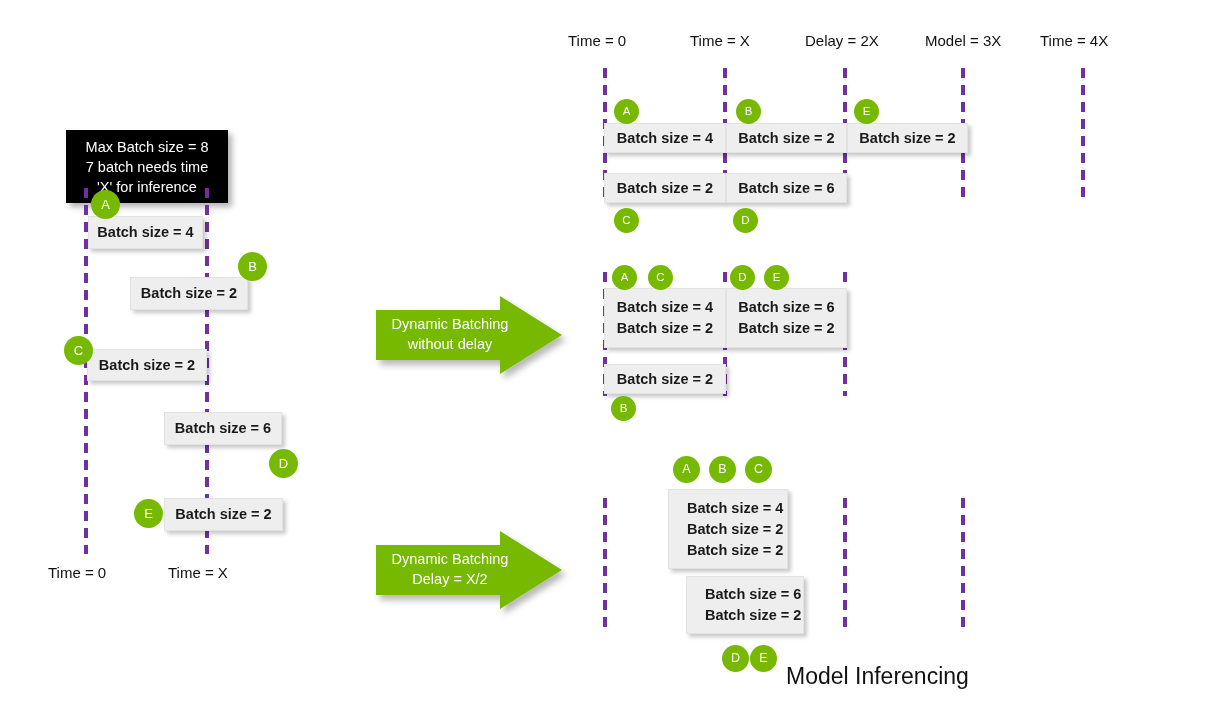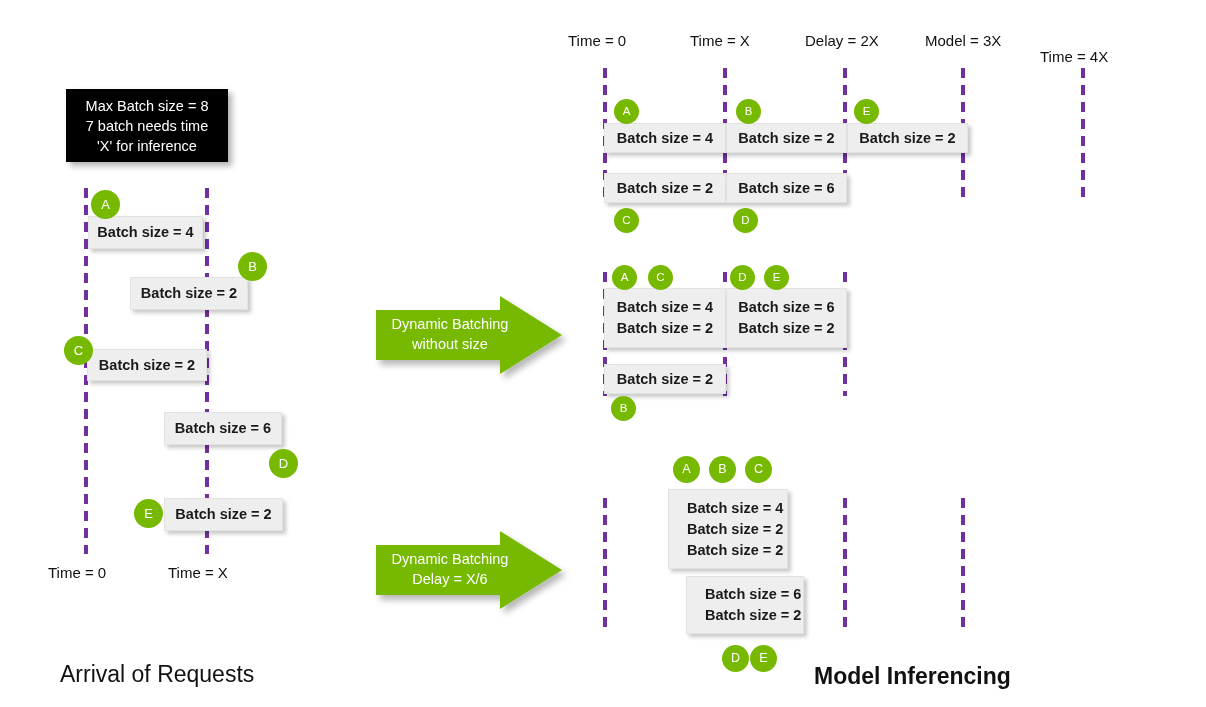--- a/index.html
+++ b/index.html
@@ -70,20 +70,21 @@
     position: absolute;
     background: #000000;
     color: #ffffff;
     display: flex;
     flex-direction: column;
     align-items: center;
     justify-content: center;
     text-align: center;
     box-shadow: 4px 4px 6px rgba(0,0,0,0.30);
     box-sizing: border-box;
+    margin-top: 41px;
   }
   .blackbox .l { display: block; white-space: nowrap; }
 
   
   .arrowwrap { position: absolute; }
   .arrowwrap svg { display: block; overflow: visible; }
   .arrowlabel {
     position: absolute;
     color: #ffffff;
     font-size: 14.5px;
@@ -153,27 +154,26 @@
   <div class="batchbox center" style="left:164px; top:498px; width:119px; height:33px;">
     <span class="bl">Batch size = 2</span>
   </div>
   <div class="badge big" style="left:134px; top:499px;">
     <span>E</span>
   </div>
 
   <div class="tlabel" style="left:48px; top:564px;">Time = 0</div>
   <div class="tlabel" style="left:168px; top:564px;">Time = X</div>
 
-  <div class="caption" style="left:60px; top:661px;">Arrival of Requests</div>
 
   <div class="tlabel" style="left:568px; top:32px;">Time = 0</div>
   <div class="tlabel" style="left:690px; top:32px;">Time = X</div>
   <div class="tlabel" style="left:805px; top:32px;">Delay = 2X</div>
   <div class="tlabel" style="left:925px; top:32px;">Model = 3X</div>
-  <div class="tlabel" style="left:1040px; top:32px;margin-top:16px;">Time = 4X</div>
+  <div class="tlabel" style="left:1040px; top:32px;">Time = 4X</div>
 
 
   <div class="vline" style="left:603px; top:68px; height:136px;"></div>
   <div class="vline" style="left:723px; top:68px; height:136px;"></div>
   <div class="vline" style="left:843px; top:68px; height:136px;"></div>
   <div class="vline" style="left:961px; top:68px; height:136px;"></div>
   <div class="vline" style="left:1081px; top:68px; height:136px;"></div>
 
   <div class="batchbox center" style="left:604px; top:123px; width:122px; height:30px;">
     <span class="bl">Batch size = 4</span>
@@ -214,21 +214,21 @@
     <svg width="186" height="78" viewBox="0 0 186 78">
       <defs>
         <filter id="sh2" x="-20%" y="-20%" width="150%" height="160%">
           <feDropShadow dx="4" dy="5" stdDeviation="3" flood-color="#000000" flood-opacity="0.28"></feDropShadow>
         </filter>
       </defs>
       <polygon filter="url(#sh2)" fill="#76B900" points="0,14 124,14 124,0 186,39 124,78 124,64 0,64"></polygon>
     </svg>
     <div class="arrowlabel" style="top:18px;">
       <span>Dynamic Batching</span><br>
-      <span>without size</span>
+      <span>without delay</span>
     </div>
   </div>
 
   <div class="vline" style="left:603px; top:272px; height:124px;"></div>
   <div class="vline" style="left:723px; top:272px; height:124px;"></div>
   <div class="vline" style="left:843px; top:272px; height:124px;"></div>
 
   <div class="batchbox center" style="left:604px; top:288px; width:122px; height:60px;">
     <span class="bl">Batch size = 4</span>
     <span class="bl">Batch size = 2</span>
@@ -262,21 +262,21 @@
     <svg width="186" height="78" viewBox="0 0 186 78">
       <defs>
         <filter id="sh3" x="-20%" y="-20%" width="150%" height="160%">
           <feDropShadow dx="4" dy="5" stdDeviation="3" flood-color="#000000" flood-opacity="0.28"></feDropShadow>
         </filter>
       </defs>
       <polygon filter="url(#sh3)" fill="#76B900" points="0,14 124,14 124,0 186,39 124,78 124,64 0,64"></polygon>
     </svg>
     <div class="arrowlabel" style="top:18px;">
       <span>Dynamic Batching</span><br>
-      <span>Delay = X/6</span>
+      <span>Delay = X/2</span>
     </div>
   </div>
 
   <div class="vline" style="left:603px; top:498px; height:134px;"></div>
   <div class="vline" style="left:843px; top:498px; height:134px;"></div>
   <div class="vline" style="left:961px; top:498px; height:134px;"></div>
 
   <div class="batchbox padded" style="left:668px; top:489px; width:120px; height:80px;">
     <span class="bl">Batch size = 4</span>
     <span class="bl">Batch size = 2</span>
@@ -297,15 +297,15 @@
     <span class="bl">Batch size = 2</span>
   </div>
   <div class="badge med" style="left:722px; top:645px;">
     <span>D</span>
   </div>
   <div class="badge med" style="left:750px; top:645px;">
     <span>E</span>
   </div>
 
 
-  <div class="caption" style="left:814px; top:663px;font-weight:bold;">Model Inferencing</div>
+  <div class="caption" style="left:786px; top:663px;">Model Inferencing</div>
 
 </div>
 
 </body></html>

